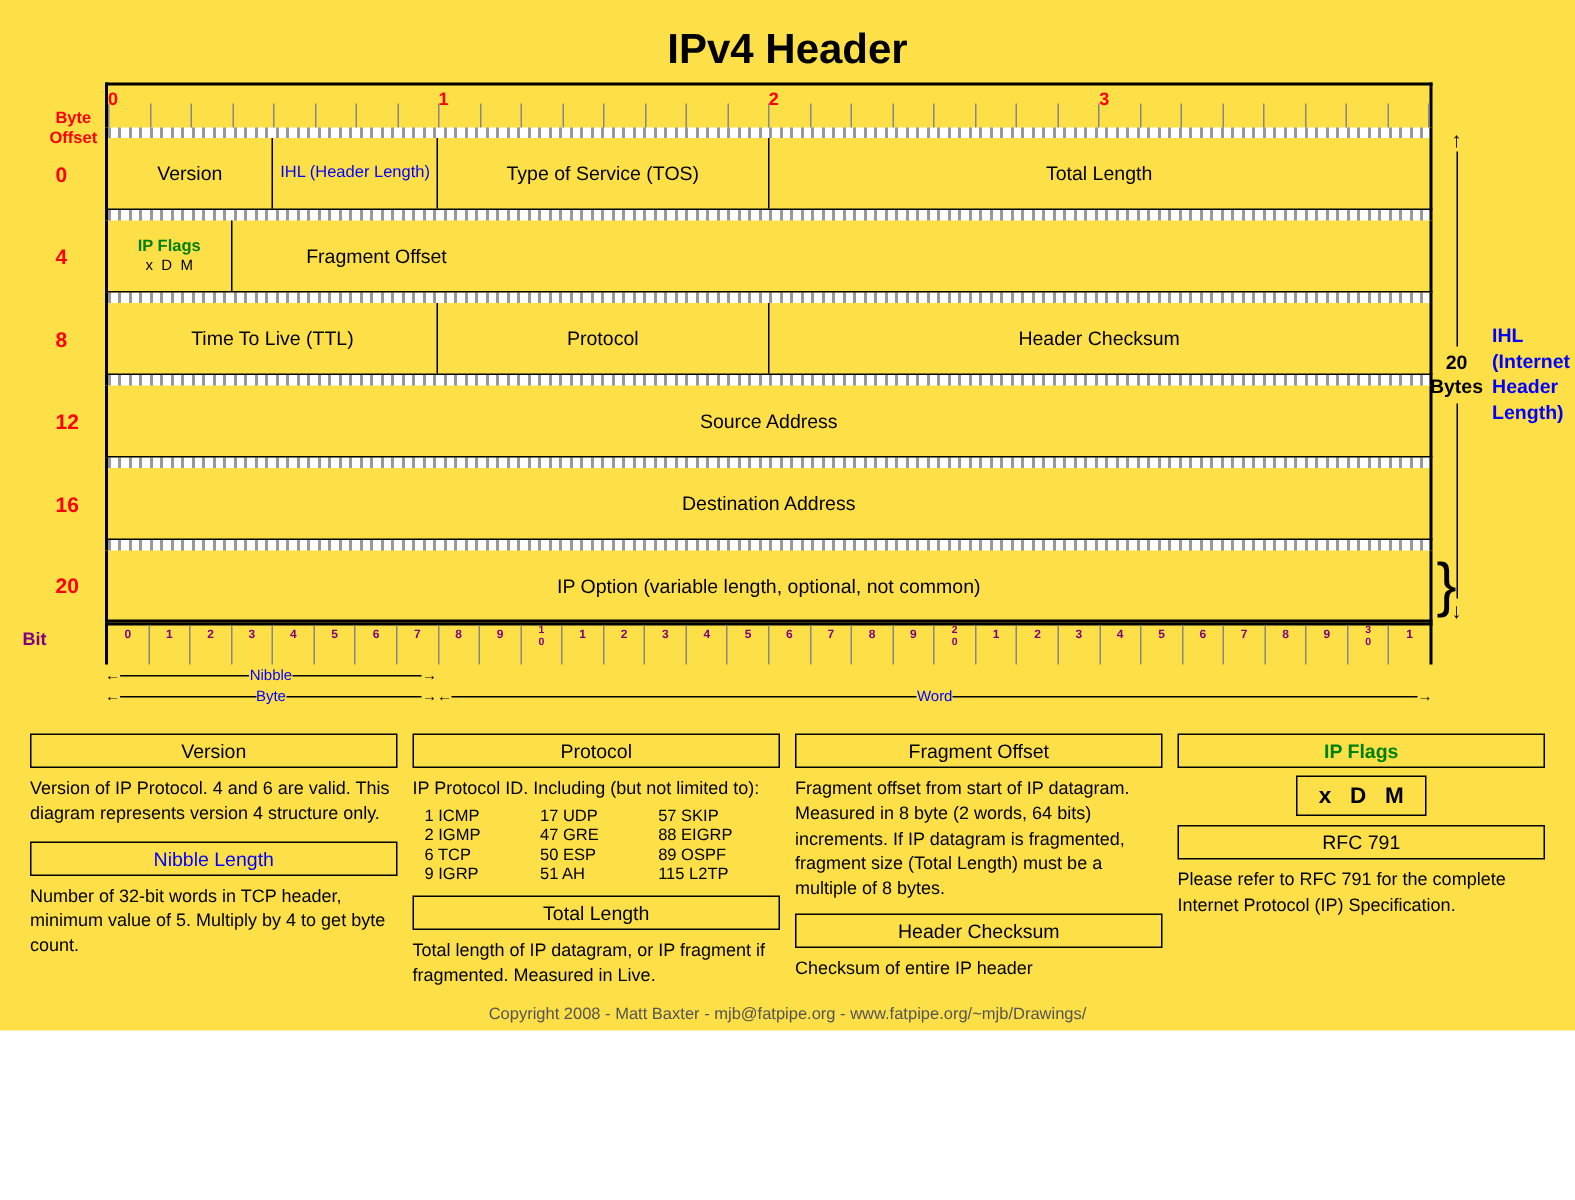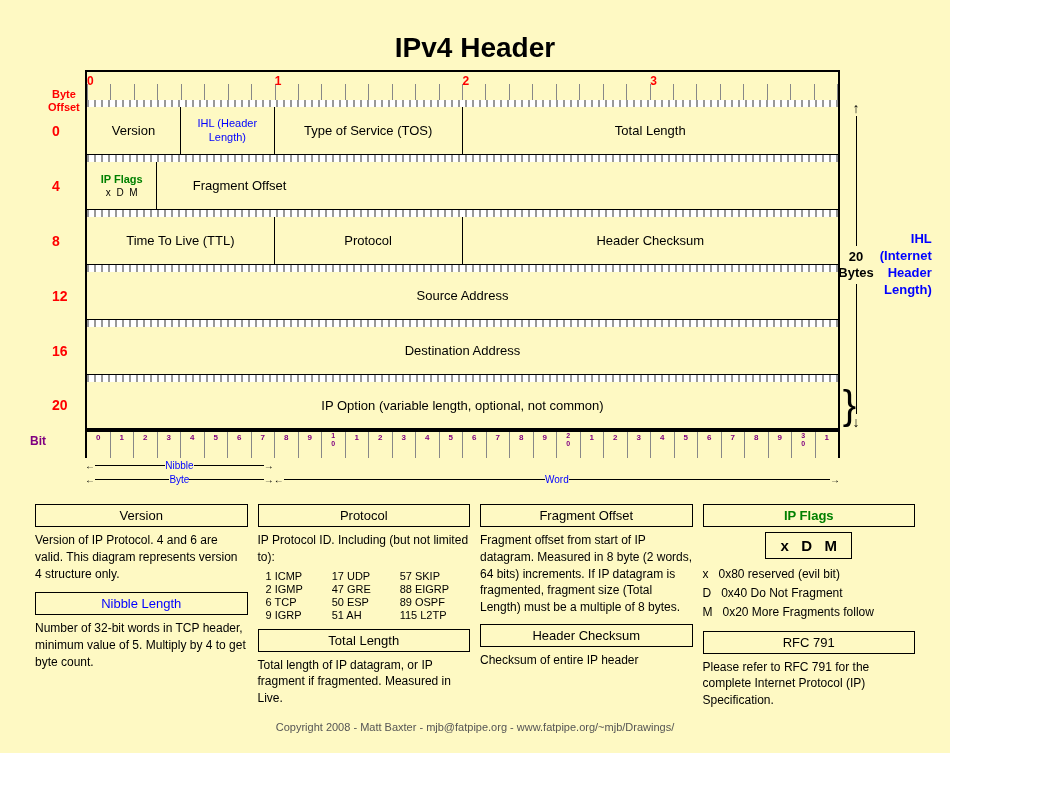--- a/index.html
+++ b/index.html
@@ -21,21 +21,21 @@
       color: #000;
     }
 
     .diagram-wrapper {
       position: relative;
     }
   </style>
 </head>
 <body>
 
-<div style="width:950px; background:#fef9c3; padding: 20px;">
+<div style="width:1050px; background:#fde047; padding: 5px;">
 
   <div class="page-title">IPv4 Header</div>
 
   <div class="diagram-wrapper" style="position:relative; margin: 0 10px;">
 
     <div style="position:absolute; left:18px; top:18px; font-size:11px; color:red; font-weight:bold; text-align:center; line-height:13px;">Byte<br>Offset</div>
 
     <div style="margin-left:55px; margin-right:80px; position:relative;">
 
       <div style="position:relative; height:30px; border-left:2px solid #000; border-right:2px solid #000; border-top: 2px solid #000;">
@@ -275,21 +275,21 @@
 
       <div style="display:flex;align-items:center;height:330px;">
         <div style="display:flex;flex-direction:column;align-items:center;height:100%;">
 
           <div style="font-size:14px;">↑</div>
           <div style="flex:1;width:1px;background:#000;"></div>
           <div style="font-size:13px;font-weight:bold;text-align:center;line-height:1.2;margin:3px 0;">20<br>Bytes</div>
           <div style="flex:1;width:1px;background:#000;"></div>
           <div style="font-size:14px;">↓</div>
         </div>
-        <div style="margin-left:6px;font-size:13px;color:blue;font-weight:bold;text-align:right;line-height:1.3;">IHL<br>(Internet<br>Header<br>Length)</div>
+        <div style="margin-left:6px;font-size:13px;color:blue;font-weight:bold;text-align:left;line-height:1.3;">IHL<br>(Internet<br>Header<br>Length)</div>
       </div>
     </div>
   </div>
 
   <div style="display:flex;margin:12px 15px 0 15px;gap:10px;align-items:flex-start;">
 
     <div style="flex:1;min-width:0;">
       <div style="border:1px solid #000;text-align:center;padding:3px 6px;font-size:13px;margin-bottom:5px;">Version</div>
       <div style="font-size:12px;line-height:1.4;margin-bottom:10px;">Version of IP Protocol.  4 and 6 are valid.  This diagram represents version 4 structure only.</div>
       <div style="border:1px solid #000;text-align:center;padding:3px 6px;font-size:13px;color:blue;margin-bottom:5px;">Nibble Length</div>
@@ -322,25 +322,20 @@
       <div style="font-size:12px;line-height:1.4;margin-bottom:8px;">Fragment offset from start of IP datagram.  Measured in 8 byte (2 words, 64 bits) increments.  If IP datagram is fragmented, fragment size (Total Length) must be a multiple of 8 bytes.</div>
       <div style="border:1px solid #000;text-align:center;padding:3px 6px;font-size:13px;margin-bottom:5px;">Header Checksum</div>
       <div style="font-size:12px;line-height:1.4;">Checksum of entire IP header</div>
     </div>
 
     <div style="flex:1;min-width:0;">
       <div style="border:1px solid #000;text-align:center;padding:3px 6px;font-size:13px;color:green;font-weight:bold;margin-bottom:5px;">IP Flags</div>
       <div style="display:flex;justify-content:center;margin-bottom:6px;">
         <div style="border:1px solid #000;padding:4px 14px;font-size:15px;font-weight:bold;">x &nbsp; D &nbsp; M</div>
       </div>
-      <div style="font-size:12px;line-height:1.6;margin-bottom:8px;">
-        x &nbsp; 0x80 reserved (evil bit)<br>
-        D &nbsp; 0x40 Do Not Fragment<br>
-        M &nbsp; 0x20 More Fragments follow
-      </div>
       <div style="border:1px solid #000;text-align:center;padding:3px 6px;font-size:13px;margin-bottom:5px;">RFC 791</div>
       <div style="font-size:12px;line-height:1.4;">Please refer to RFC 791 for the complete Internet Protocol (IP) Specification.</div>
     </div>
 
   </div>
 
   <div style="text-align:center;font-size:11px;color:#555;margin-top:12px;">Copyright 2008 - Matt Baxter - mjb@fatpipe.org - www.fatpipe.org/~mjb/Drawings/</div>
 
 </div>
 

